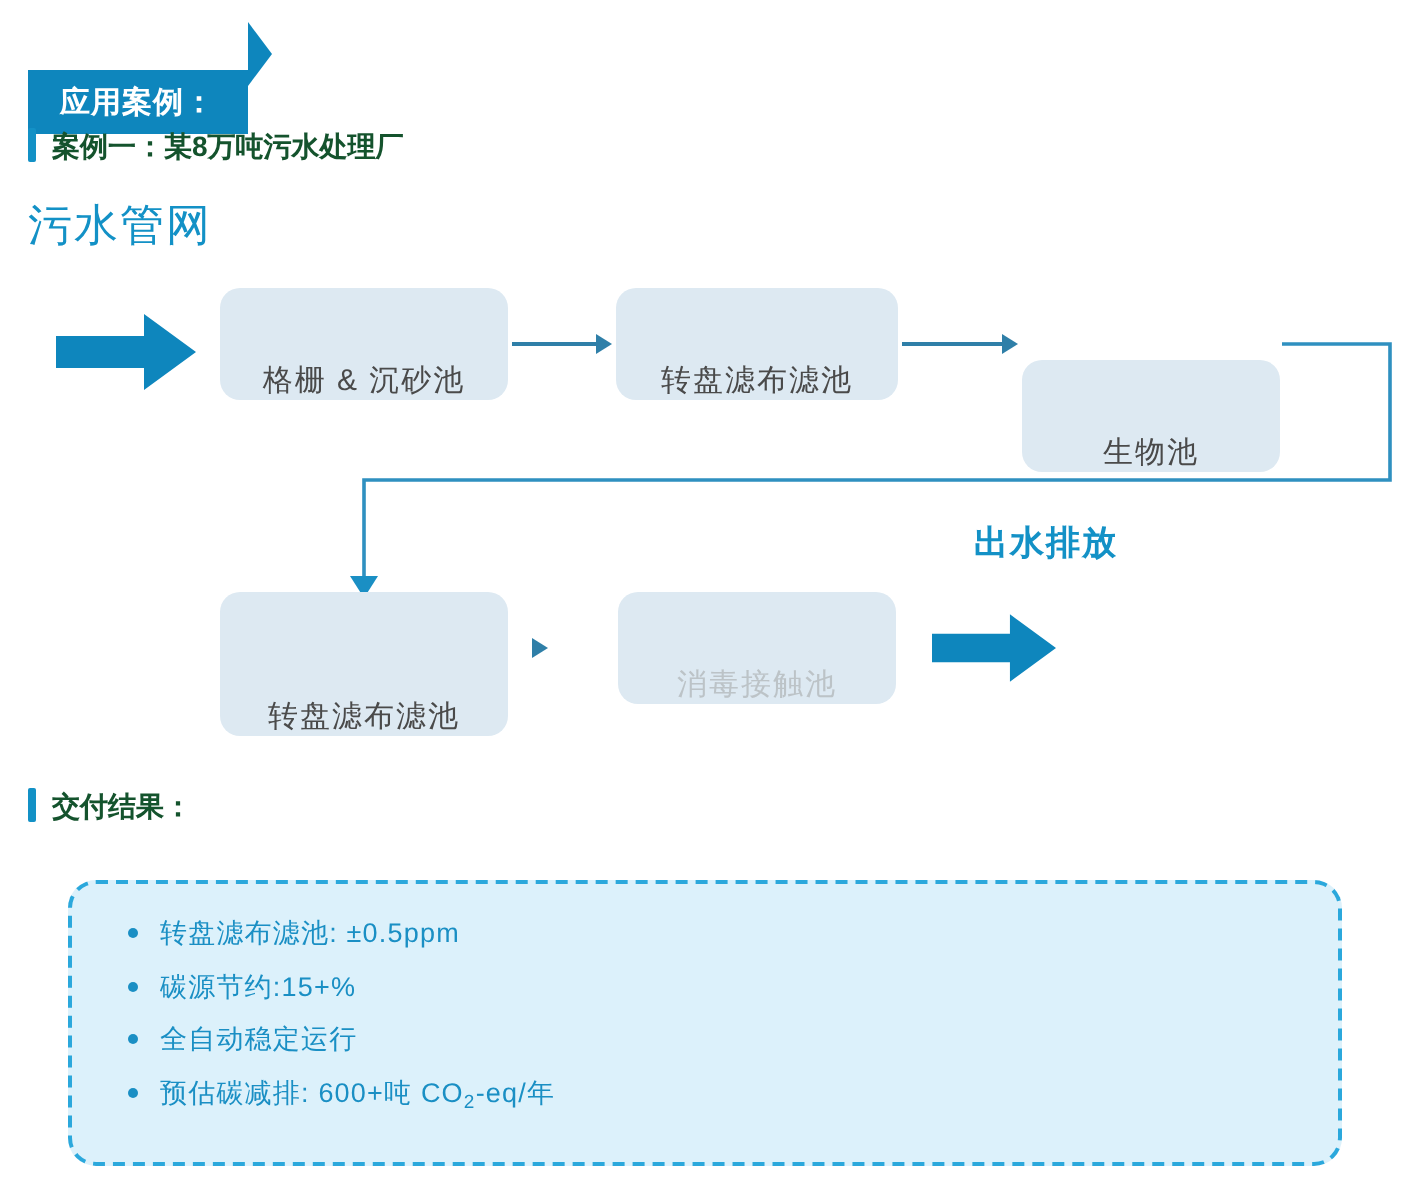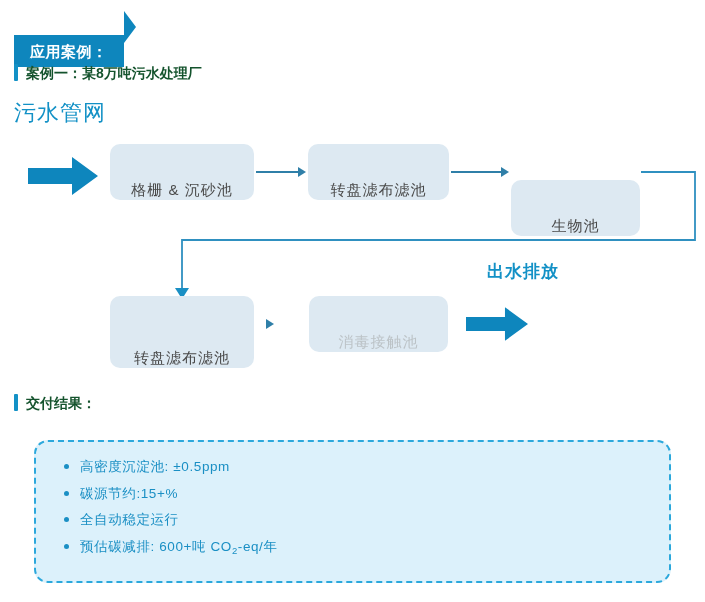--- a/index.html
+++ b/index.html
@@ -192,21 +192,21 @@
 
   <div class="bar-heading" id="deliverable-heading">
     <span class="bar"></span>
     <span class="txt">交付结果：</span>
   </div>
 
   <div id="results-panel">
     <ul id="results-list">
       <li>
         <span class="dot"></span>
-        <span>高密度沉淀池: ±0.5ppm</span>
+        <span>转盘滤布滤池: ±0.5ppm</span>
       </li>
       <li>
         <span class="dot"></span>
         <span>碳源节约:15+%</span>
       </li>
       <li>
         <span class="dot"></span>
         <span>全自动稳定运行</span>
       </li>
       <li>

